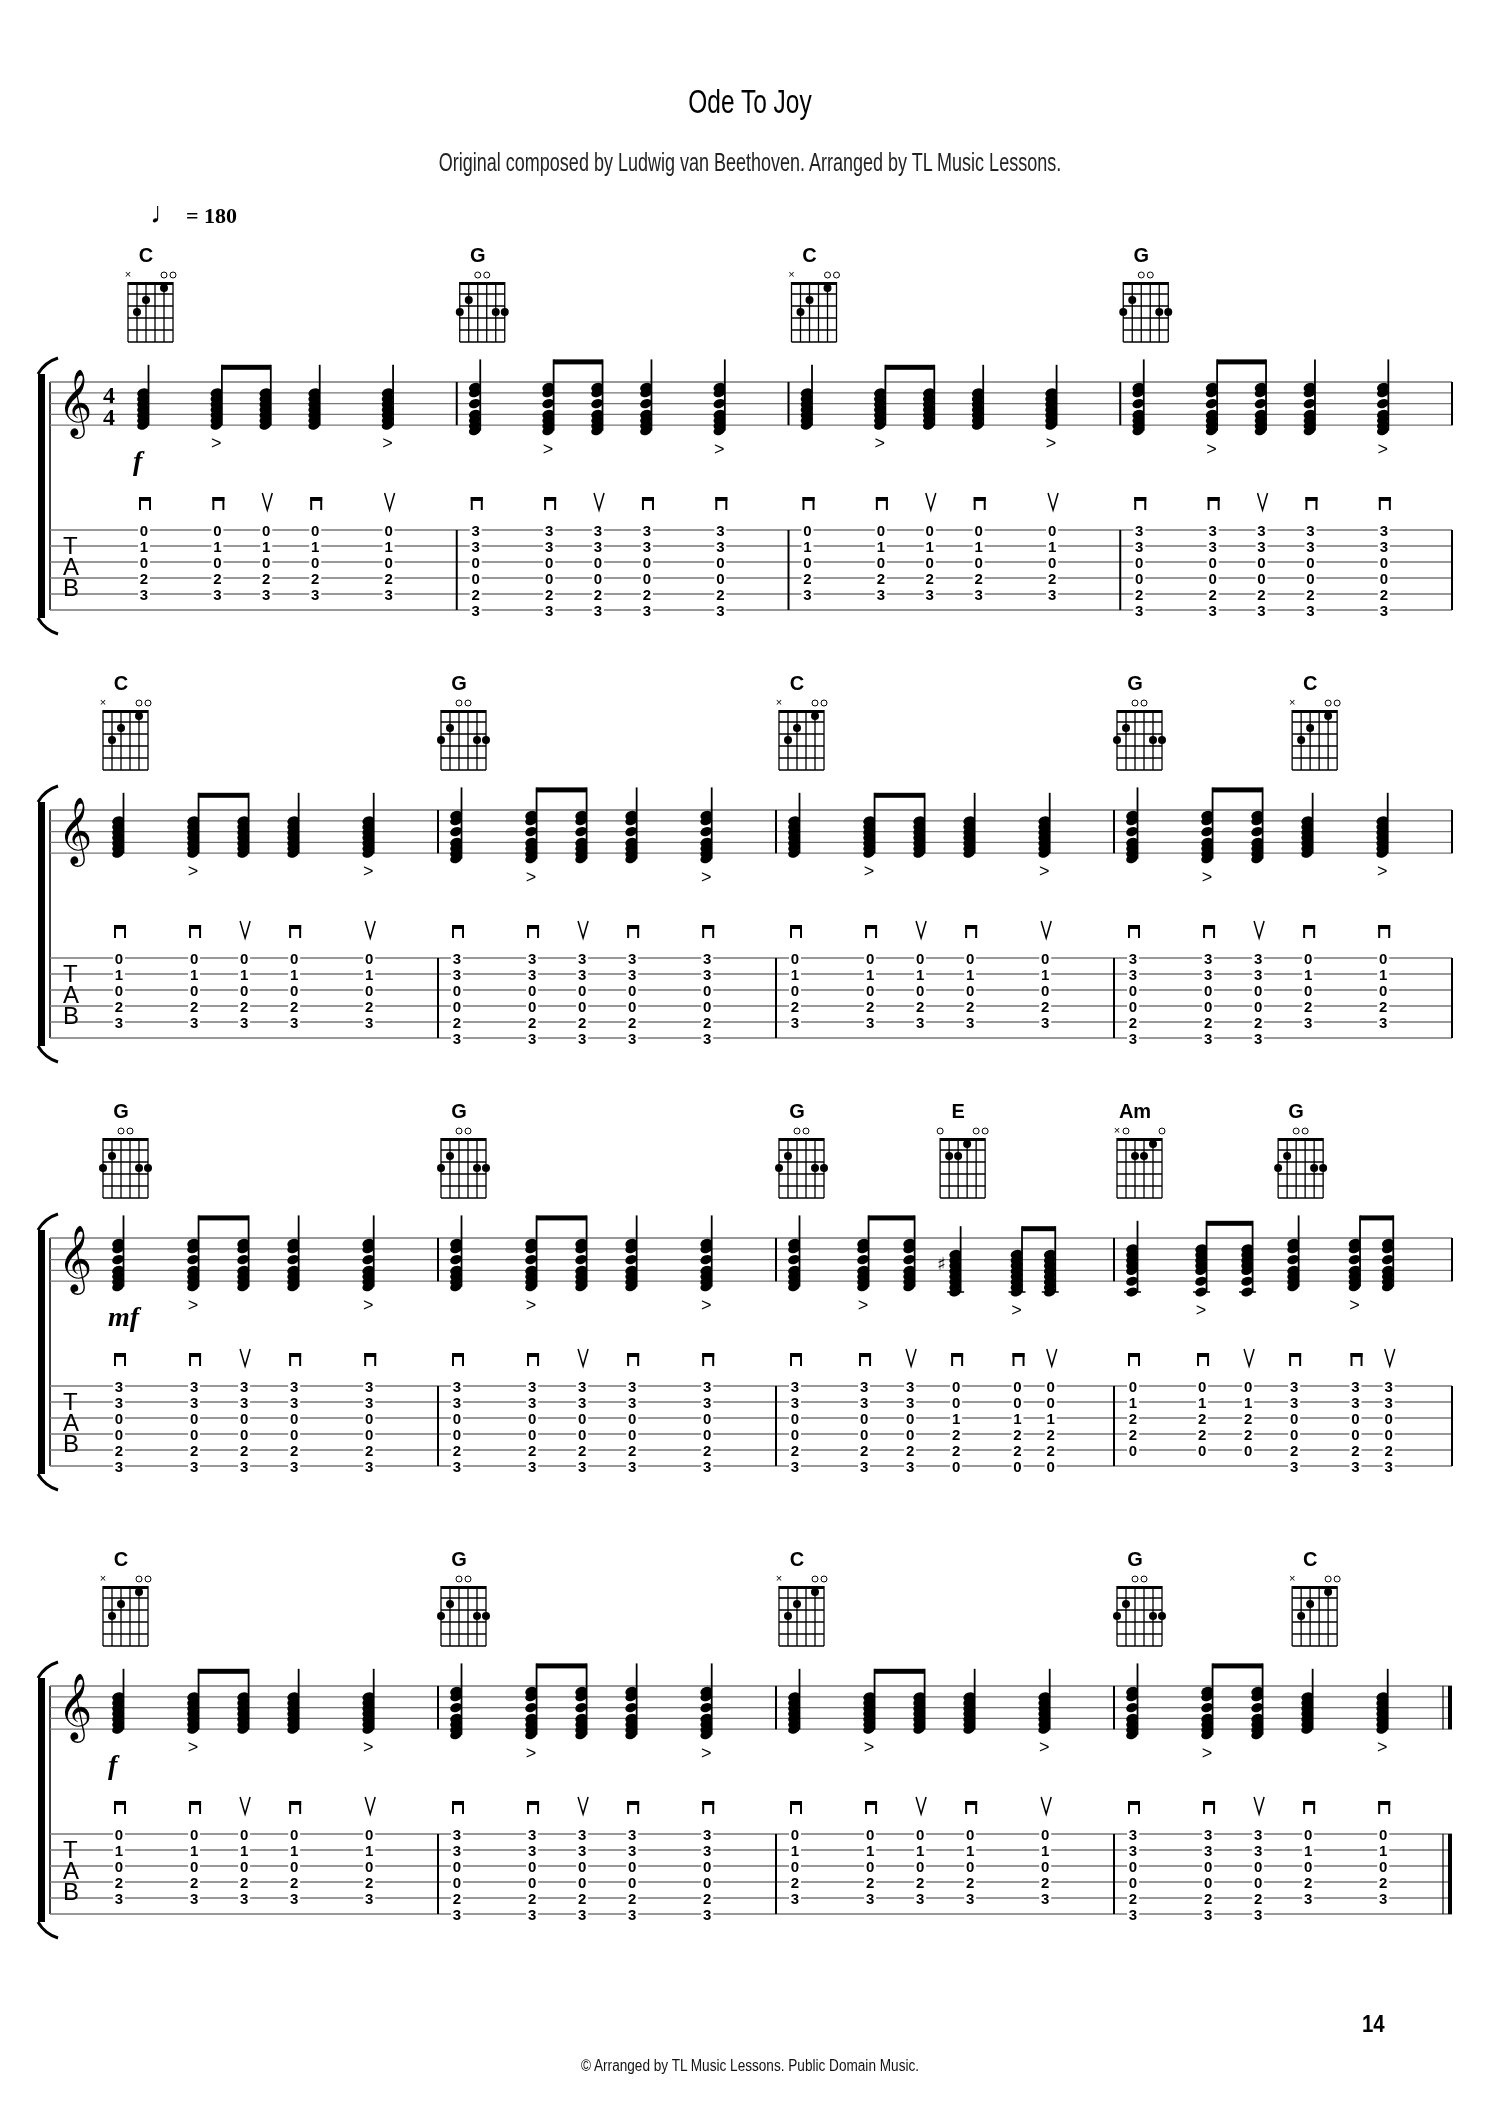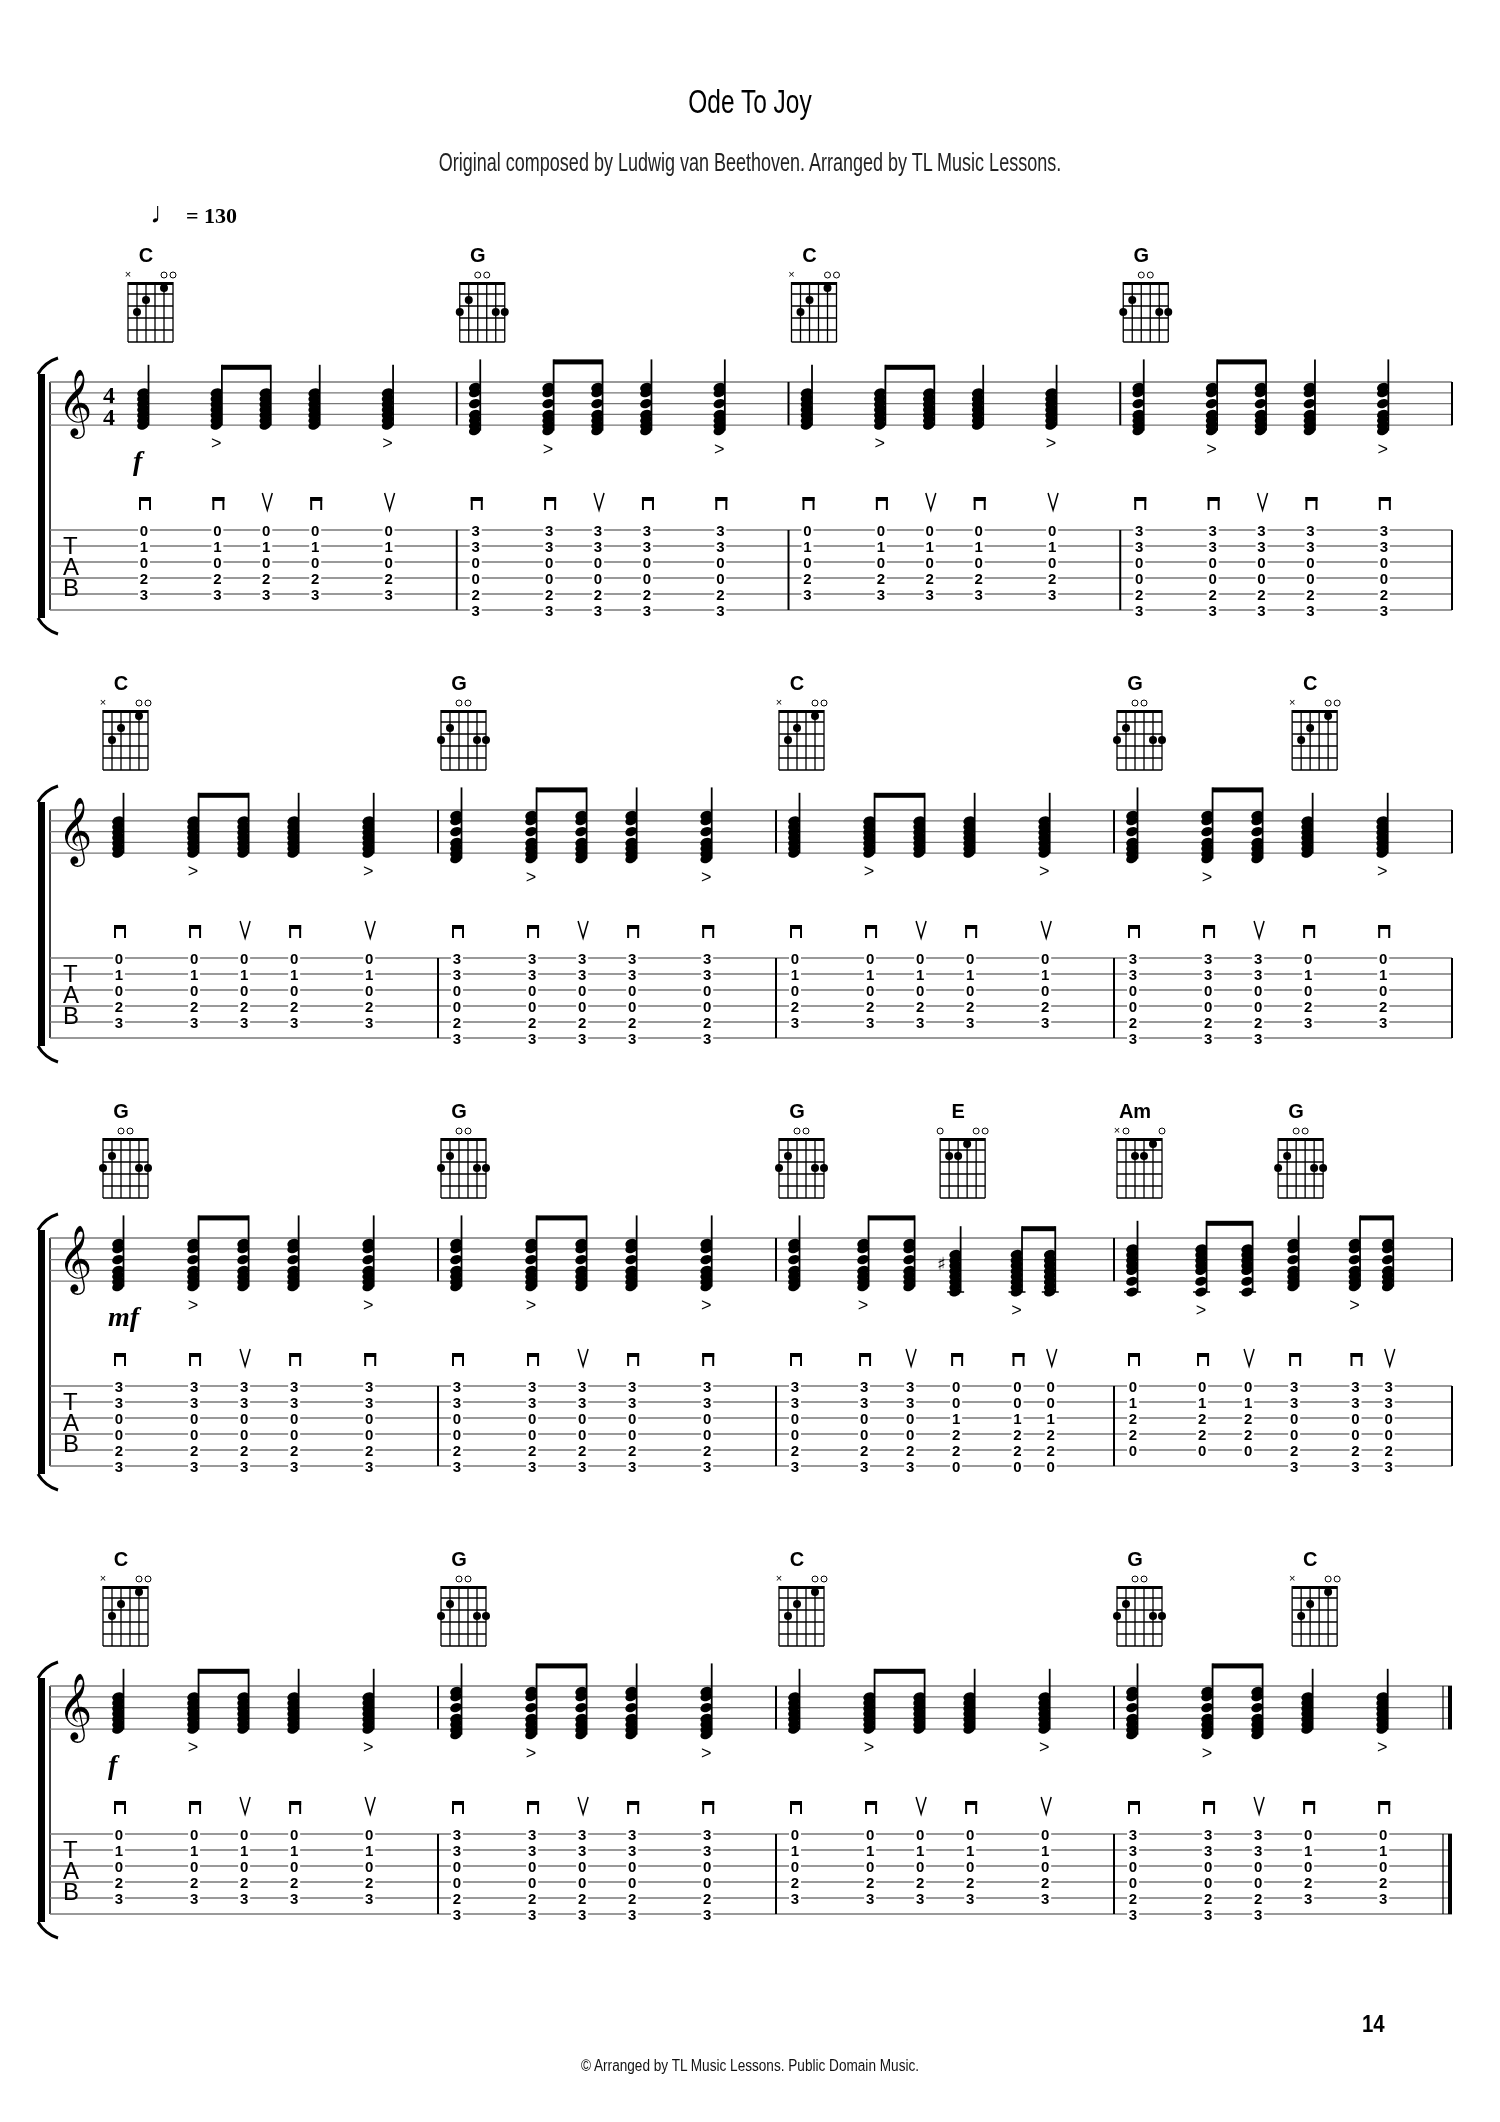--- a/index.html
+++ b/index.html
@@ -12,21 +12,21 @@
   .page-num { position:absolute; top:2010px; left:1360px; font-size:24px; font-weight:bold; transform:scaleX(0.85); }
   svg.score { position:absolute; left:0; top:0; }
 </style>
 </head>
 <body>
 
 <div class="title">Ode To Joy</div>
 <div class="subtitle">Original composed by Ludwig van Beethoven. Arranged by TL Music Lessons.</div>
 <div class="tempo">
   <span class="note">♩</span>
-  <span>= 130</span>
+  <span>= 180</span>
 </div>
 
 <svg class="score" id="score" width="1500" height="2122" xmlns="http://www.w3.org/2000/svg">
     <g>
       <rect x="38" y="374" width="7" height="244" fill="#000"></rect>
       <path d="M38 374 Q45 362 58 358" stroke="#000" stroke-width="3" fill="none"></path>
       <path d="M38 618 Q45 630 58 634" stroke="#000" stroke-width="3" fill="none"></path>
       <line x1="50" y1="382" x2="50" y2="610" stroke="#000" stroke-width="1.5"></line>
       <line x1="50" y1="382" x2="1452" y2="382" stroke="#777" stroke-width="1.3"></line>
       <line x1="50" y1="392.8" x2="1452" y2="392.8" stroke="#777" stroke-width="1.3"></line>

